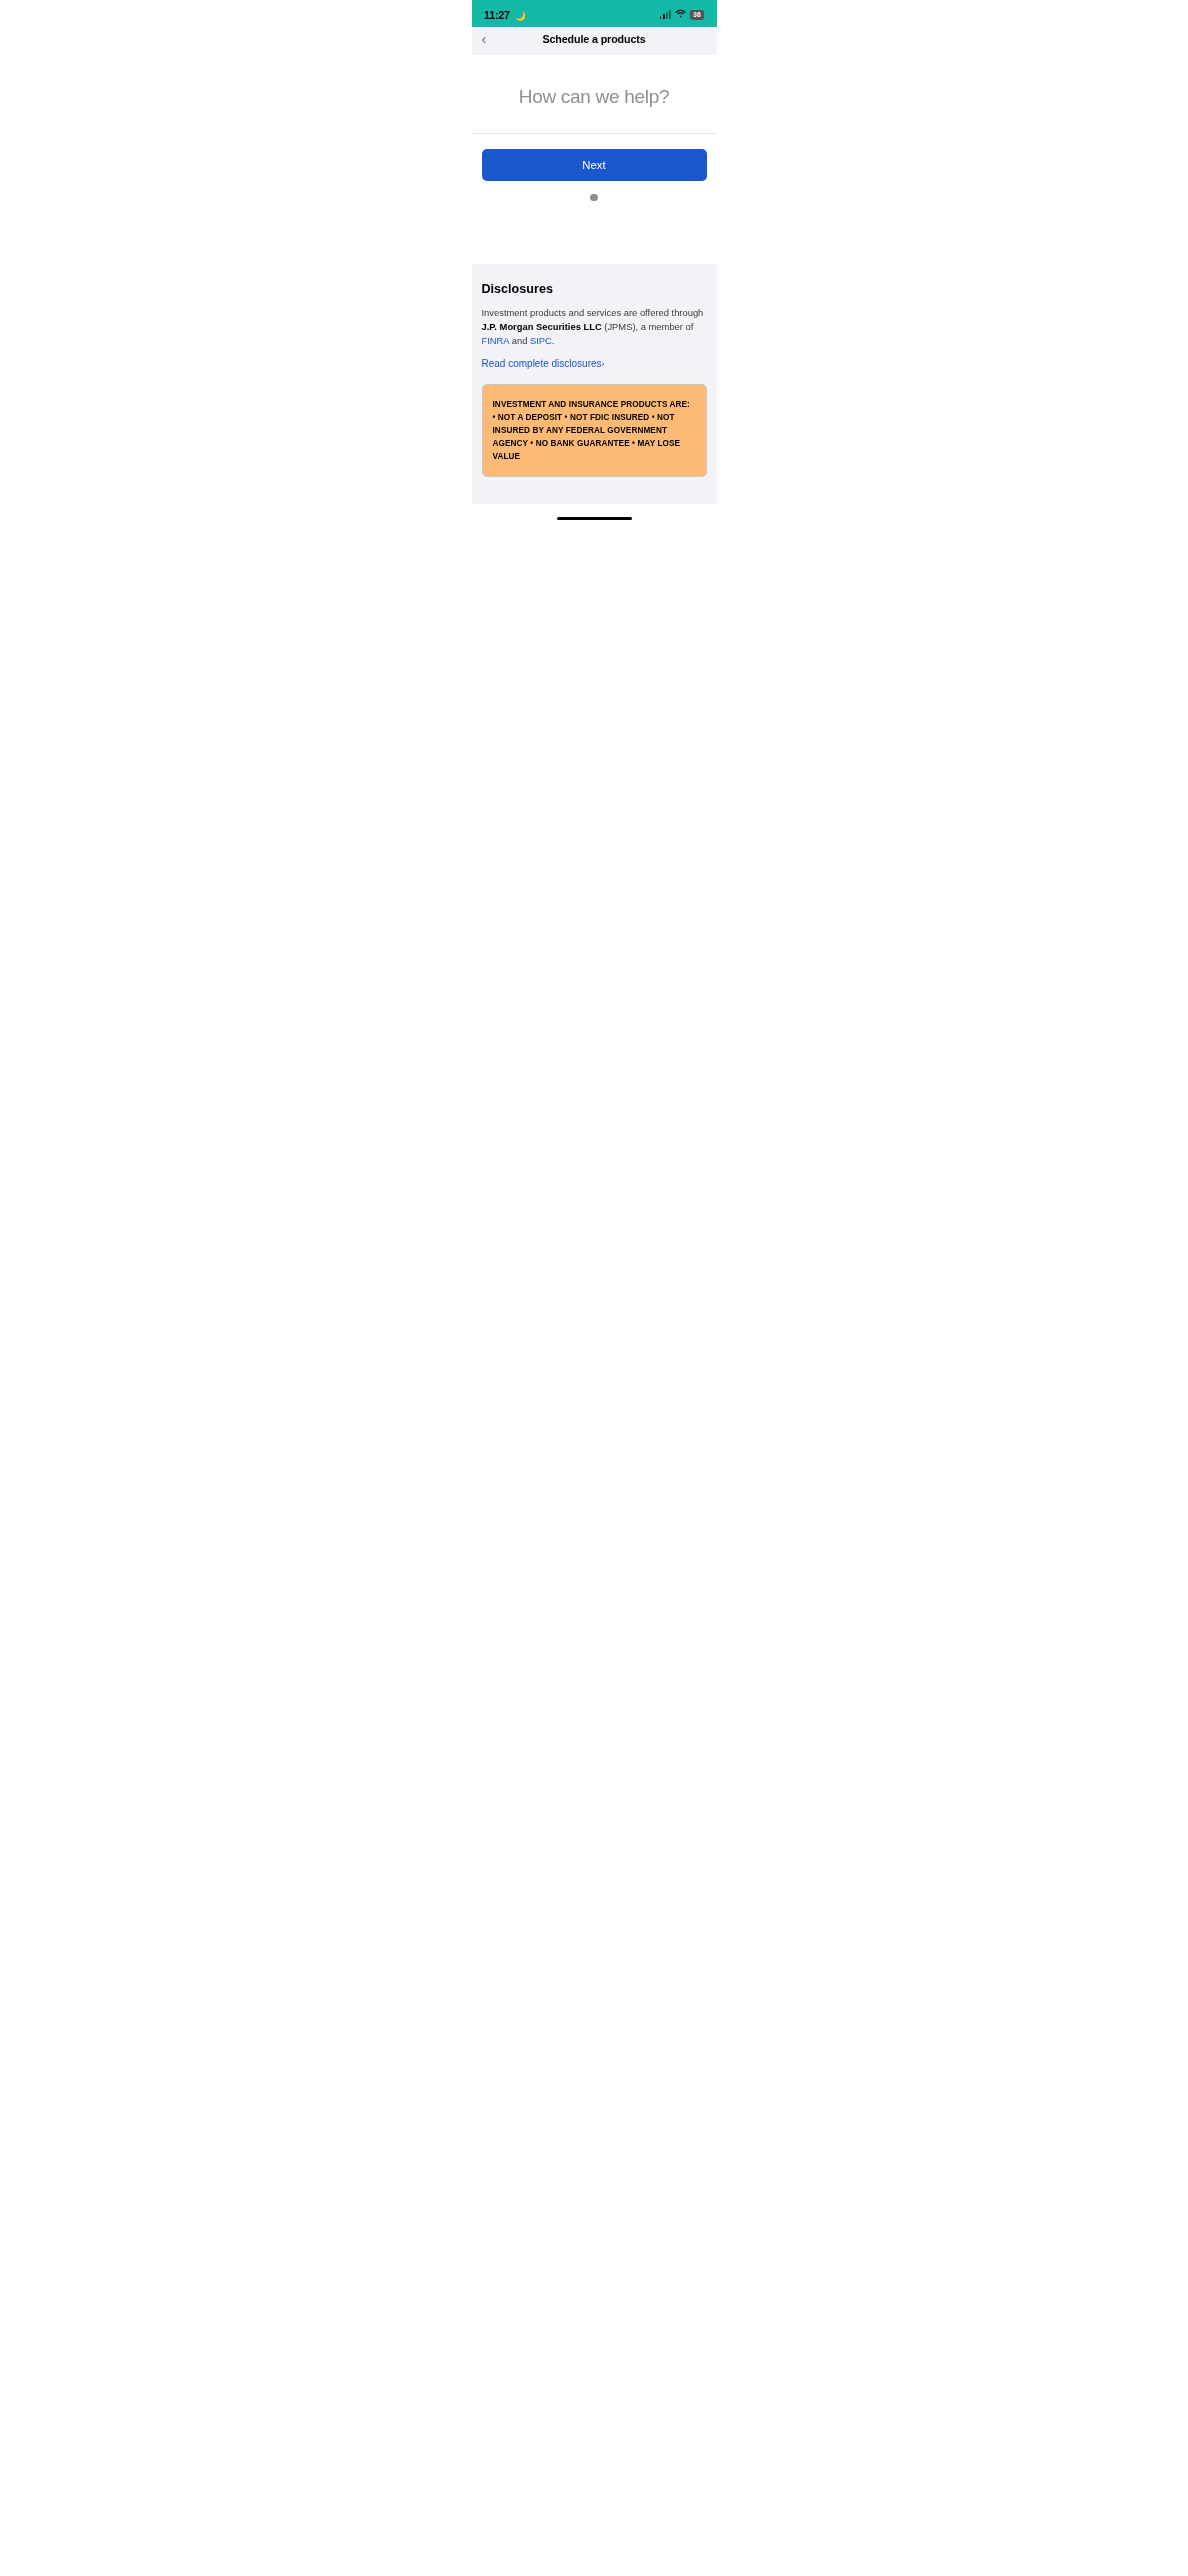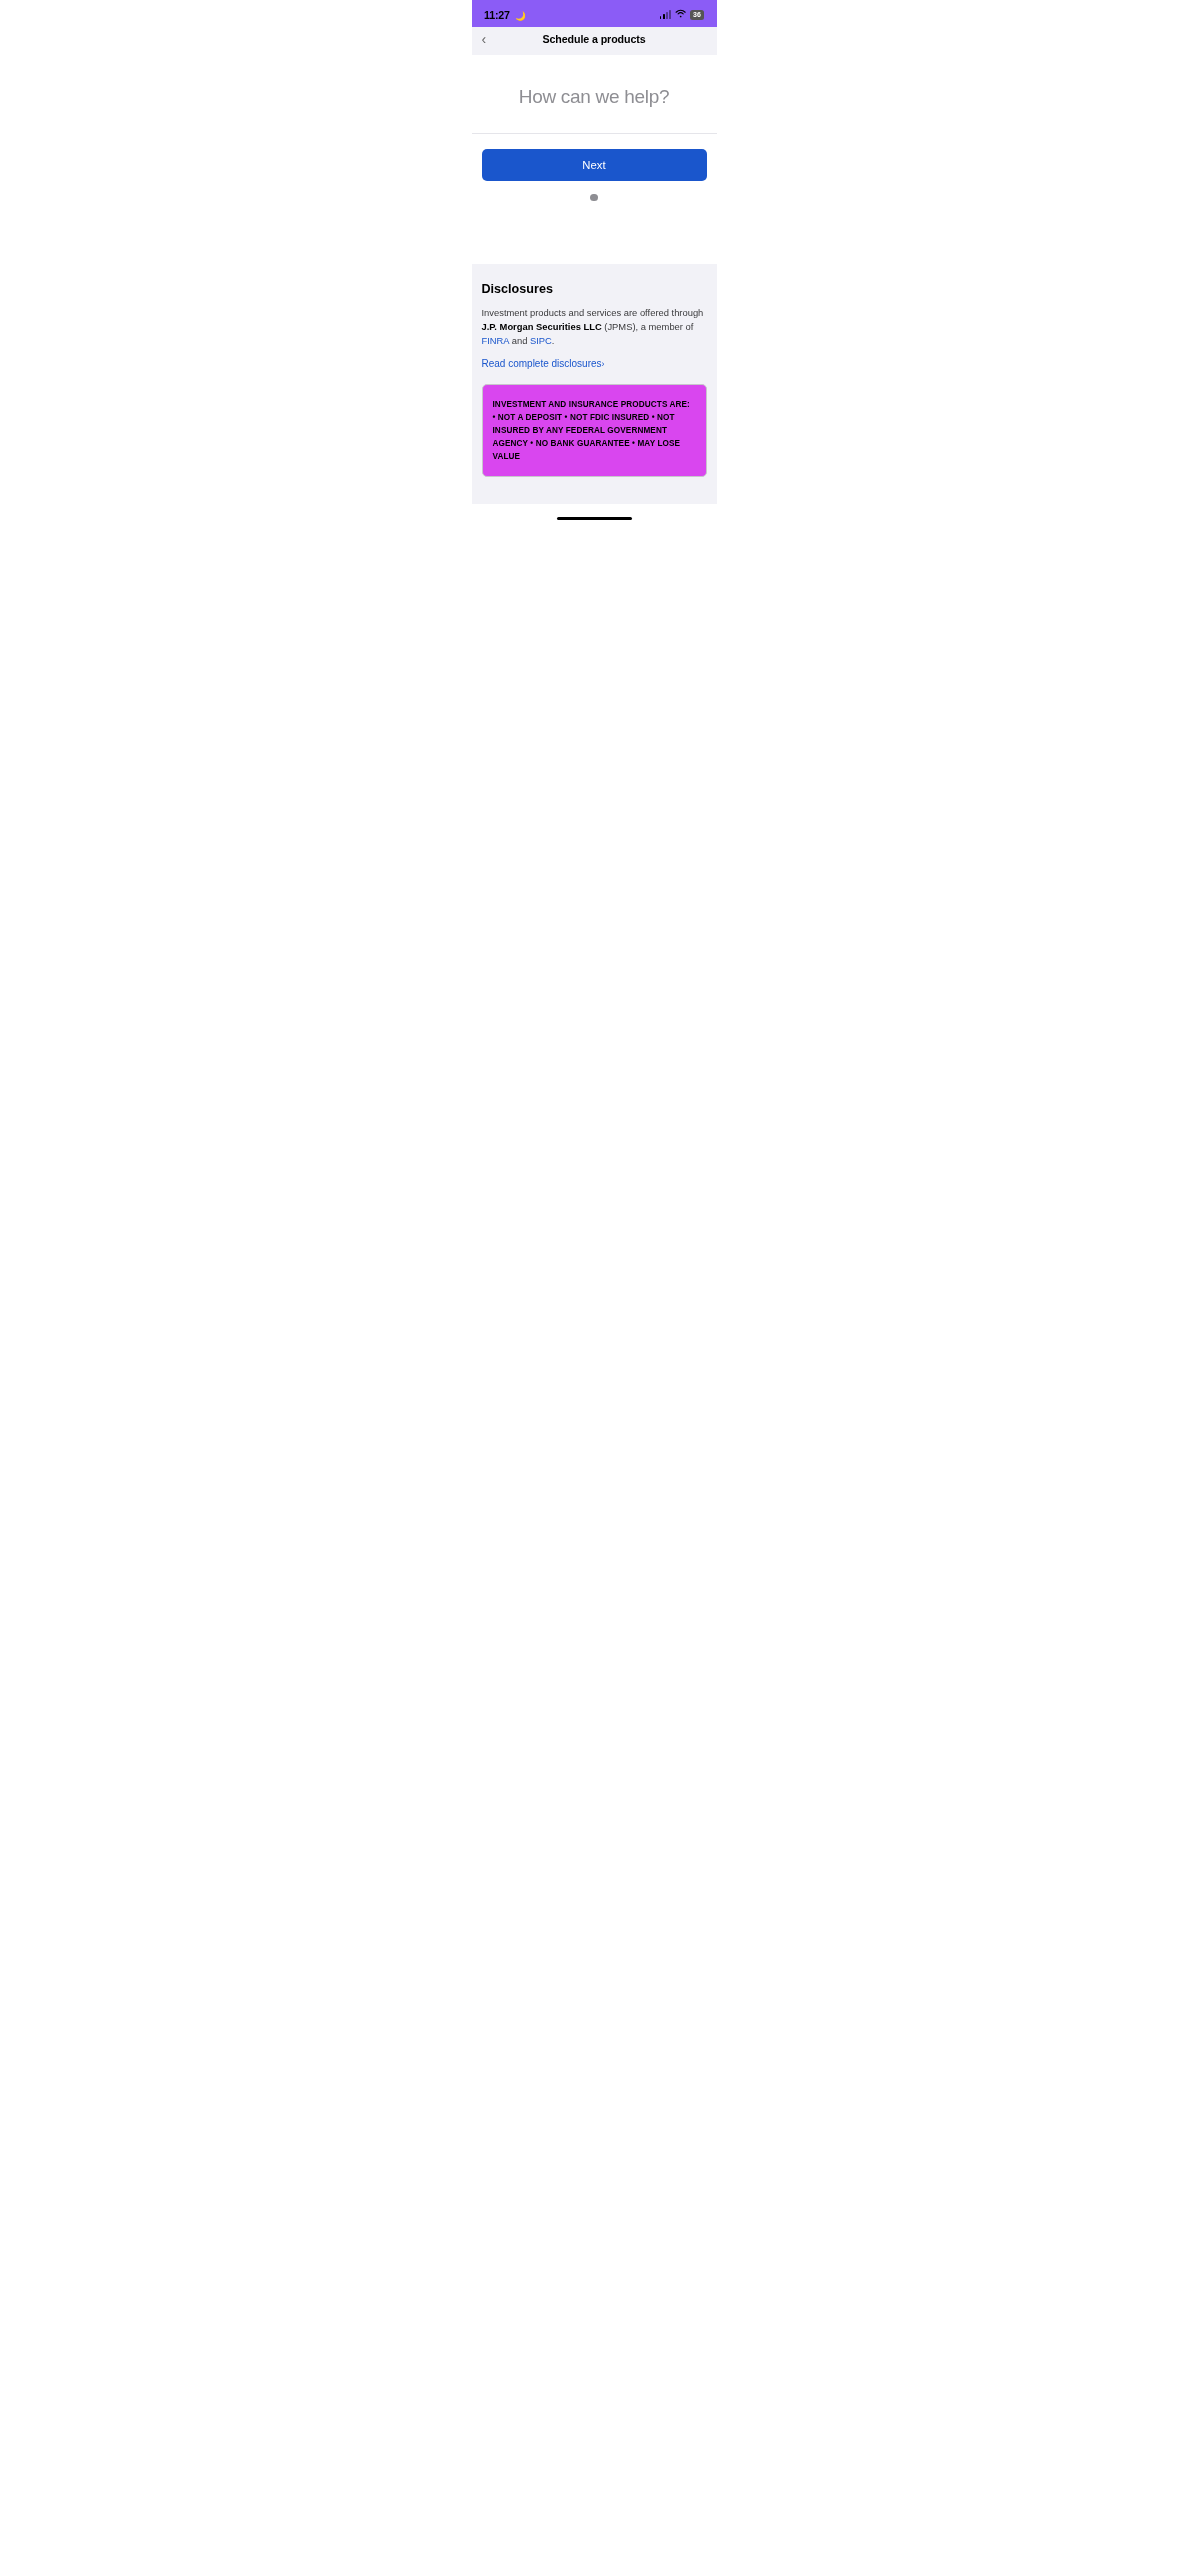--- a/index.html
+++ b/index.html
@@ -18,21 +18,21 @@
       position: relative;
       overflow-x: hidden;
     }
 
     
     .status-bar {
       display: flex;
       justify-content: space-between;
       align-items: center;
       padding: 8.8px 12.6px 6.3px 12.6px;
-      background: #8b5cf6;
+      background: #14b8a6;
     }
 
     .status-time {
       font-size: 10.7px;
       font-weight: 600;
       color: #000000;
       letter-spacing: -0.2px;
     }
 
     .status-icons {
@@ -227,21 +227,21 @@
 
     .read-more-chevron {
       font-size: 8.8px;
       color: #1a56cc;
     }
 
     
     .warning-box {
       border: 0.6px solid #c7c7cc;
       border-radius: 5px;
-      background: #d946ef;
+      background: #fdba74;
       padding: 12.6px 10px;
       margin-bottom: 10px;
     }
 
     .warning-text {
       font-size: 8.2px;
       font-weight: 700;
       color: #000000;
       line-height: 1.6;
       letter-spacing: 0.1px;

